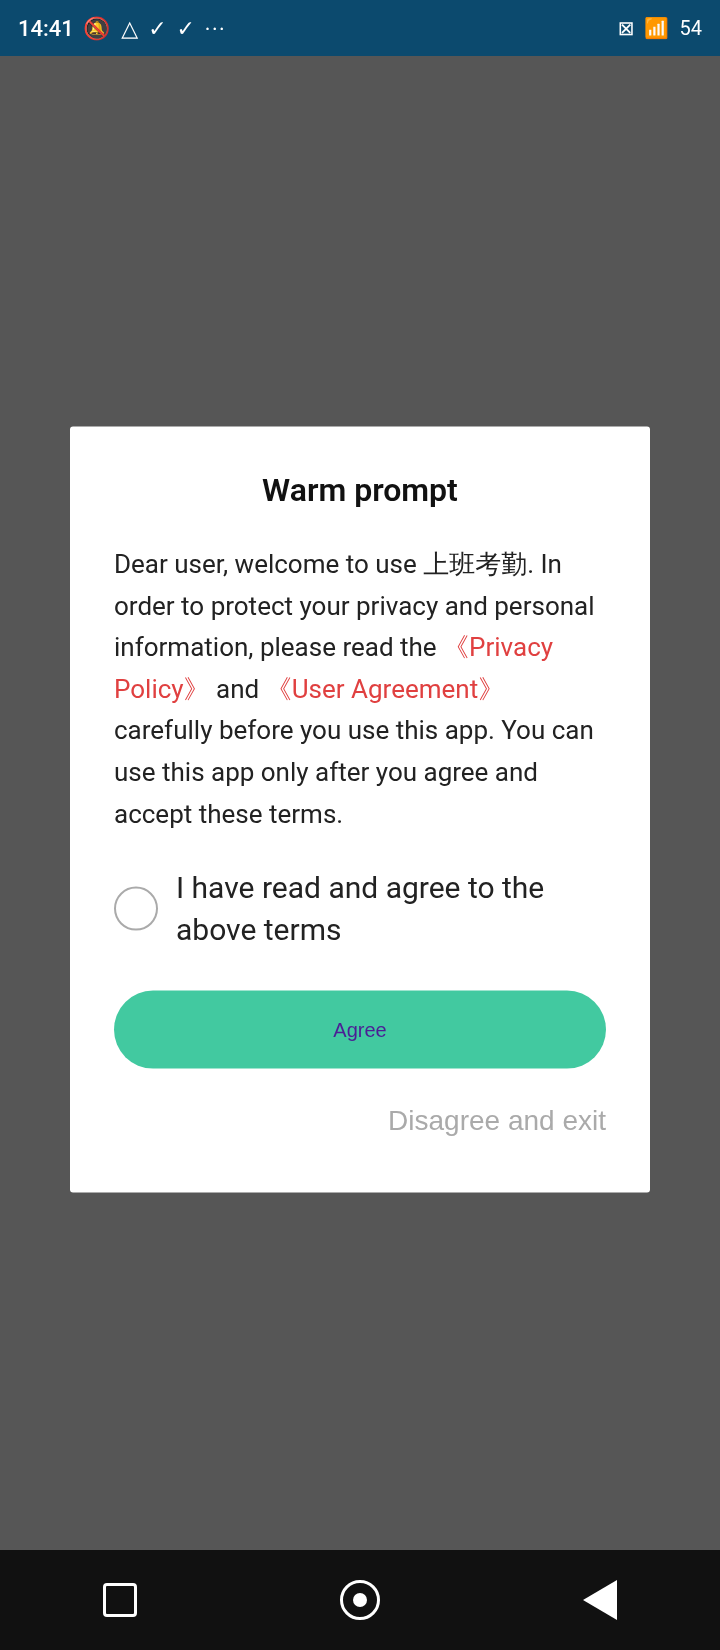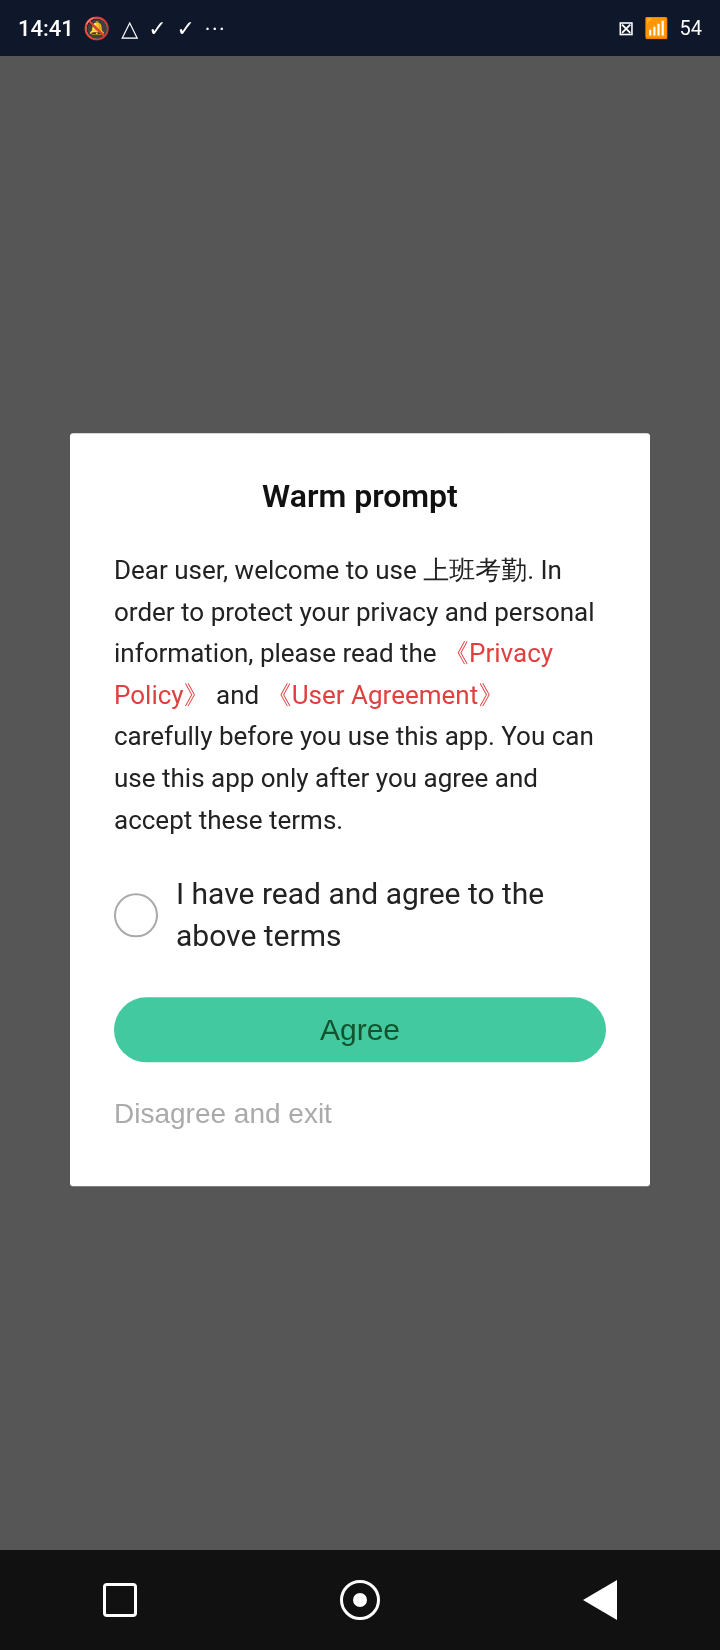--- a/index.html
+++ b/index.html
@@ -11,21 +11,21 @@
       background-color: #7a7a7a;
       font-family: 'Roboto', Arial, sans-serif;
       position: relative;
       overflow: hidden;
     }
 
     
     .status-bar {
       width: 100%;
       height: 56px;
-      background-color: #0f172a;
+      background-color: #0c4a6e;
       display: flex;
       align-items: center;
       justify-content: space-between;
       padding: 0 18px;
       position: absolute;
       top: 0;
       left: 0;
       z-index: 100;
     }
 
@@ -111,45 +111,45 @@
     }
 
     .checkbox-label {
       font-size: 30px;
       color: #222222;
       line-height: 1.4;
     }
 
     .agree-button {
       width: 100%;
-      height: 65px;
+      height: 78px;
       background: #42c9a0;
       border: none;
       border-radius: 41px;
-      color: #14532d;
-      font-size: 30px;
+      color: #4c1d95;
+      font-size: 20px;
       font-weight: 500;
       cursor: pointer;
       margin-bottom: 24px;
       display: flex;
       align-items: center;
       justify-content: center;
     }
 
     .disagree-button {
       width: 100%;
       height: 56px;
       background: transparent;
       border: none;
       color: #aaaaaa;
       font-size: 28px;
       cursor: pointer;
       display: flex;
       align-items: center;
-      justify-content: flex-start;
+      justify-content: flex-end;
     }
 
     
     .nav-bar {
       position: absolute;
       bottom: 0;
       left: 0;
       width: 100%;
       height: 100px;
       background: #111111;

